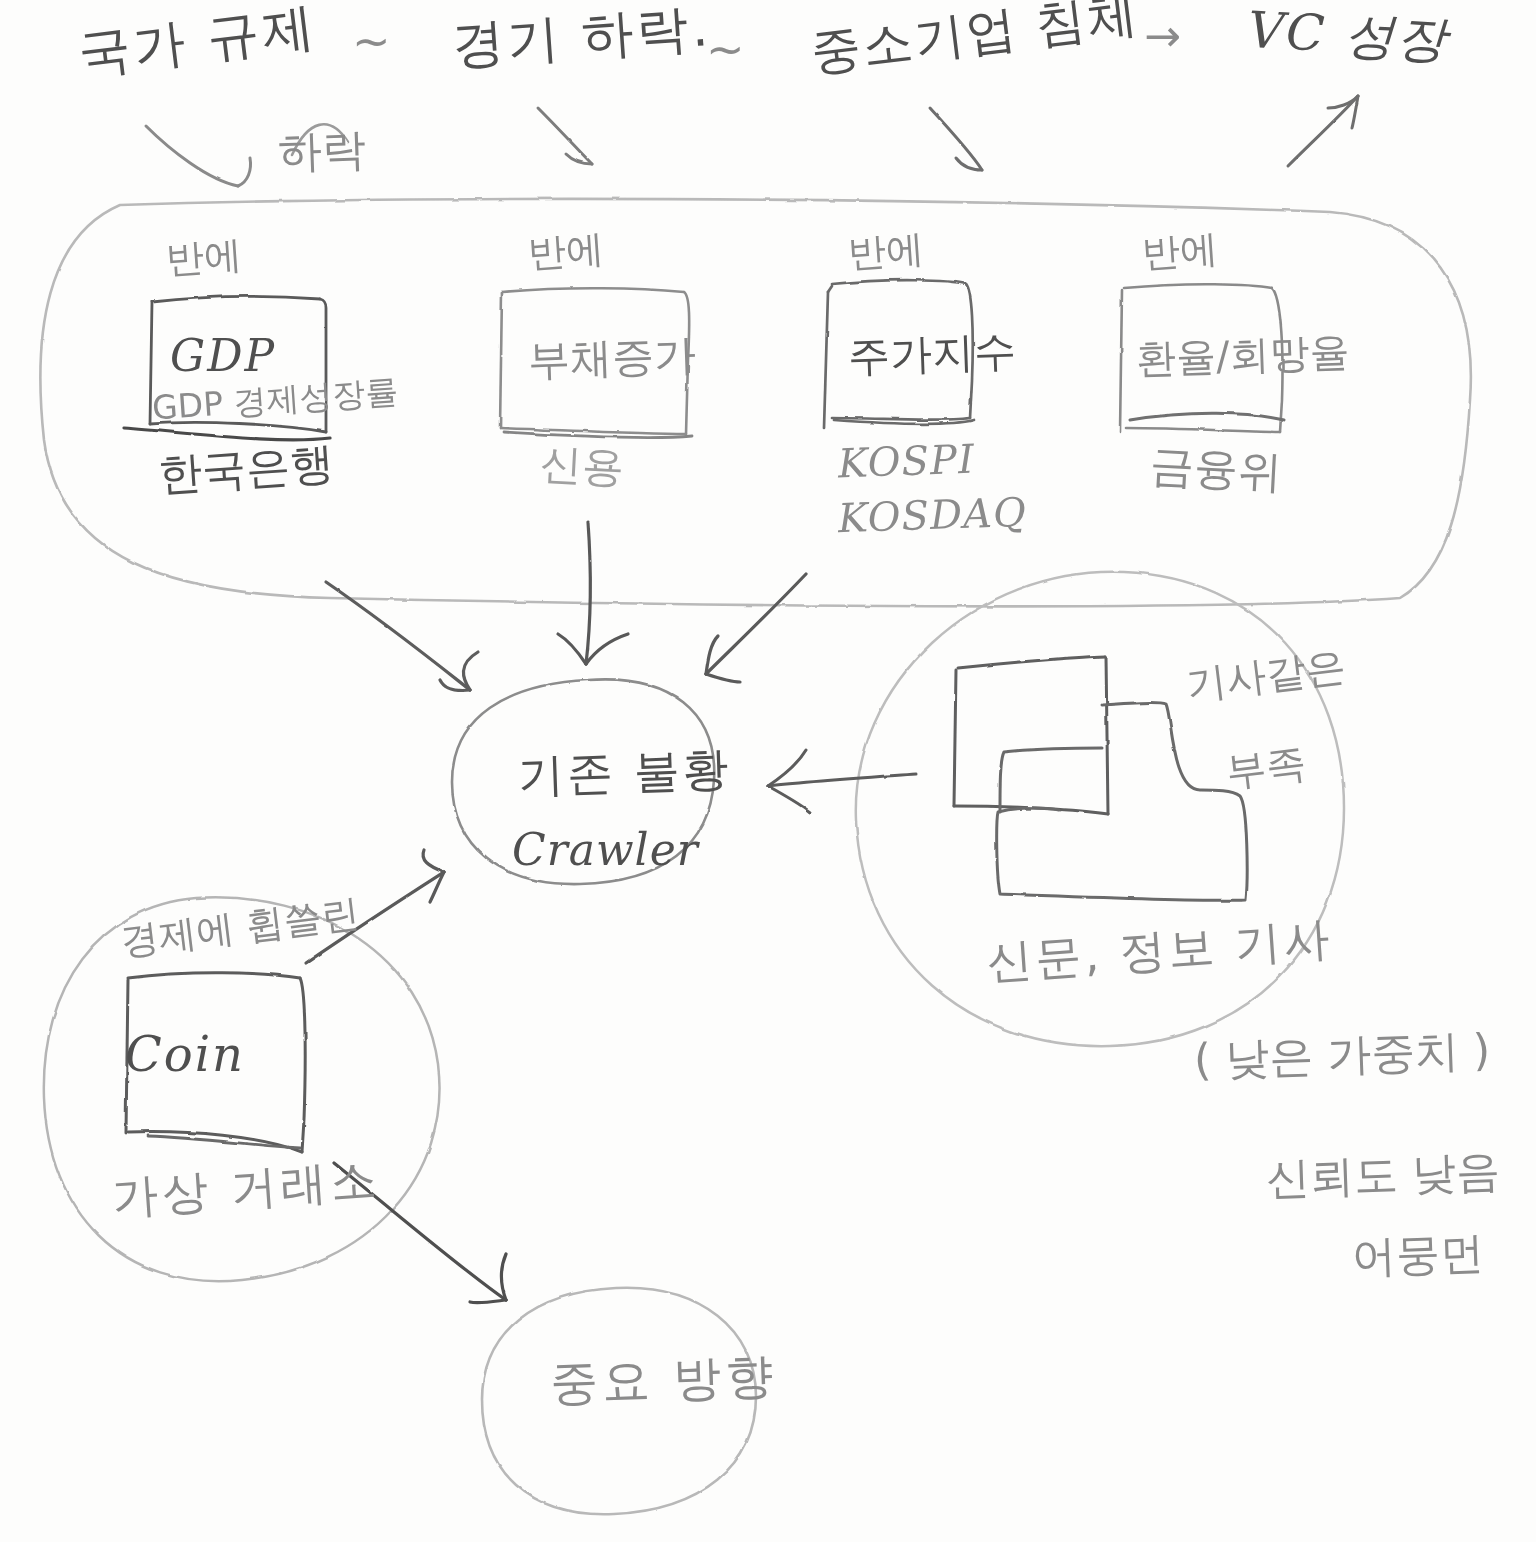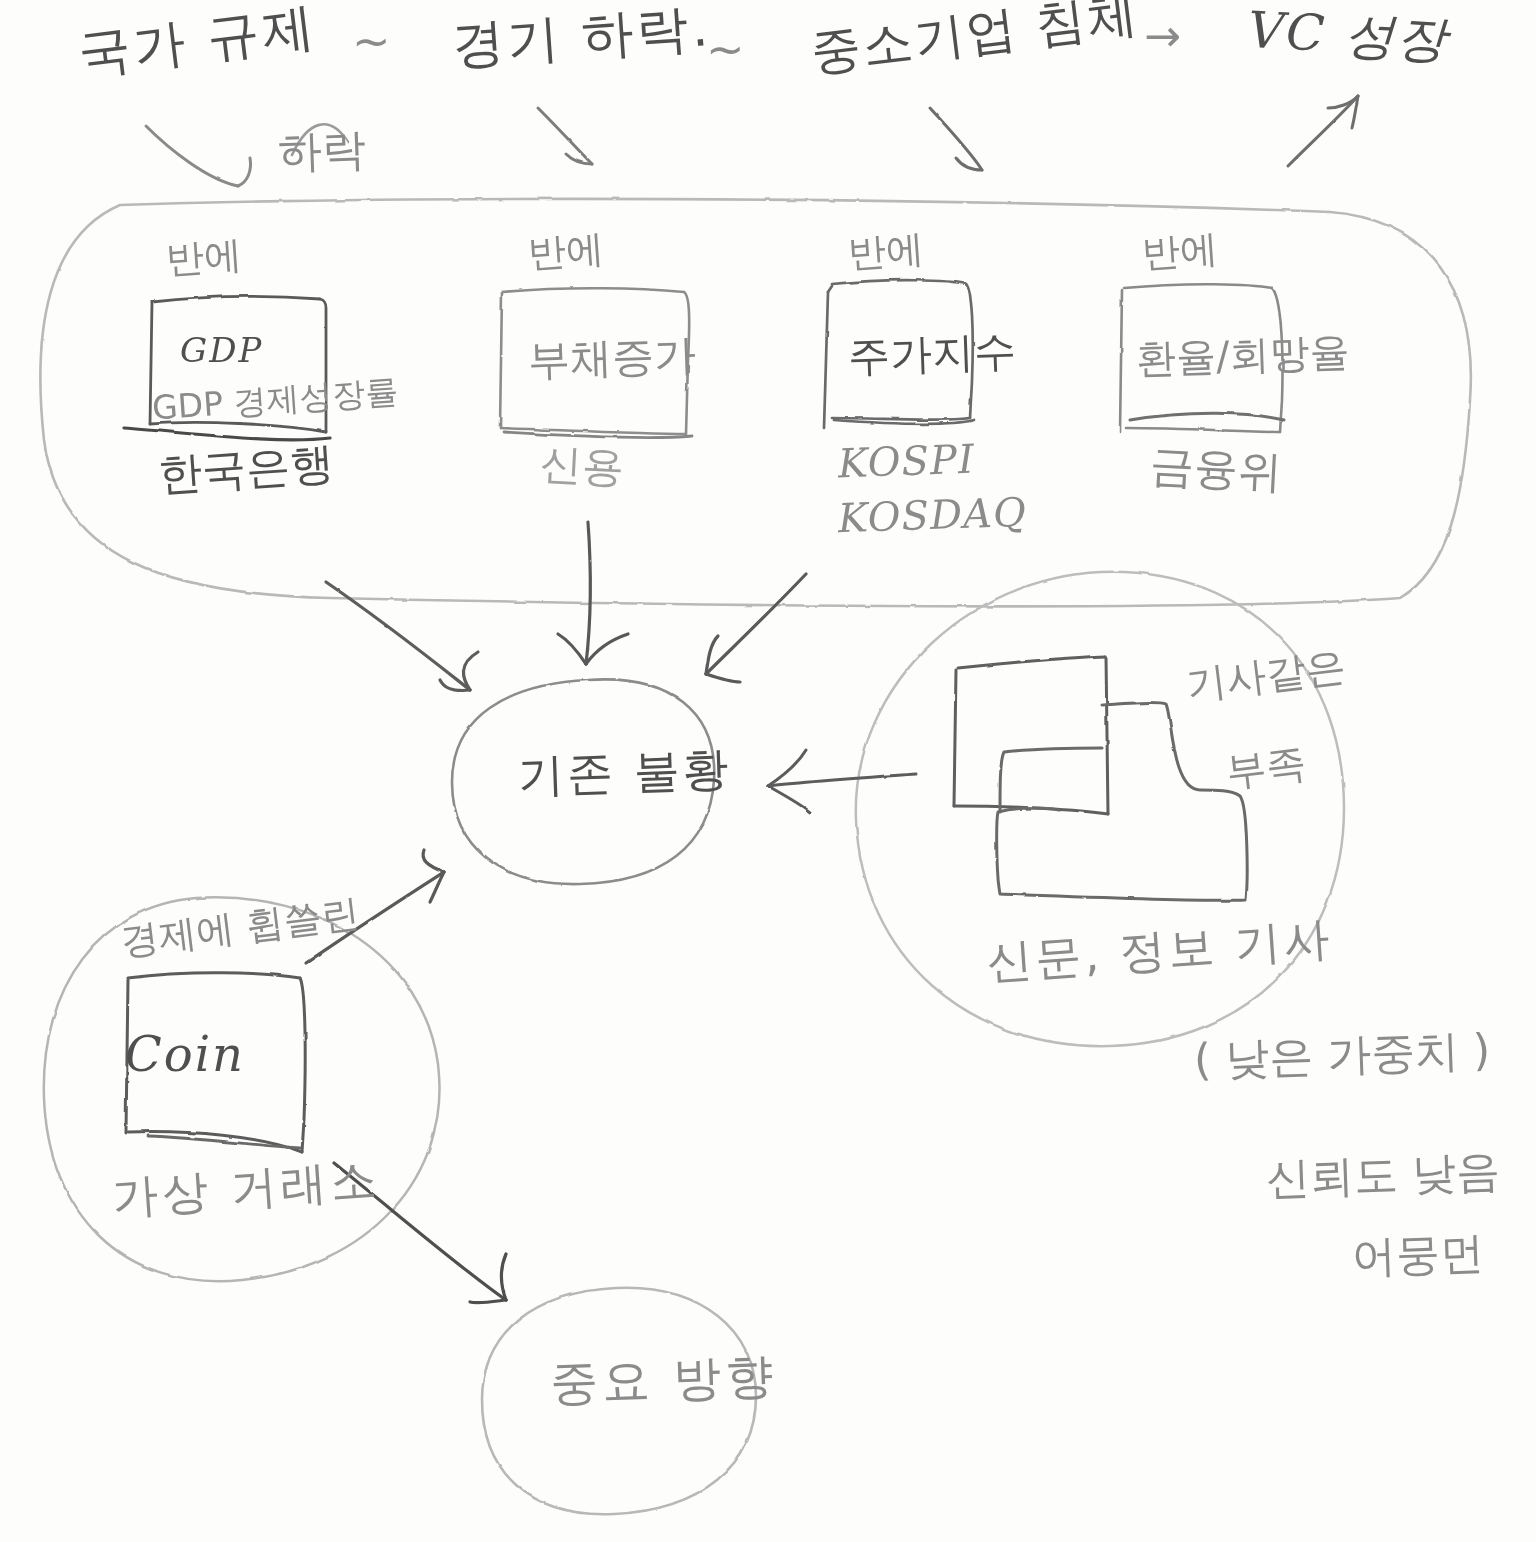--- a/index.html
+++ b/index.html
@@ -228,38 +228,39 @@
   <div class="hand dark rot-b" style="left:78px;top:6px;font-size:52px;letter-spacing:3px;">국가 규제</div>
   <div class="hand faint" style="left:352px;top:14px;font-size:46px;">~</div>
   <div class="hand dark rot-a" style="left:452px;top:2px;font-size:52px;letter-spacing:3px;">경기 하락.</div>
   <div class="hand faint" style="left:706px;top:22px;font-size:46px;">~</div>
   <div class="hand dark rot-b" style="left:810px;top:0px;font-size:50px;letter-spacing:2px;">중소기업 침체</div>
   <div class="hand faint" style="left:1144px;top:10px;font-size:44px;">→</div>
   <div class="hand dark rot-c lat" style="left:1248px;top:2px;font-size:50px;letter-spacing:2px;">VC 성장</div>
   <div class="hand faint rot-d" style="left:278px;top:122px;font-size:44px;">하락</div>
 
   <div class="hand faint rot-a" style="left:166px;top:232px;font-size:38px;">반에</div>
-  <div class="hand dark lat" style="left:180px;top:330px;font-size:34px;letter-spacing:2px;text-align:right;">GDP</div>
+  <div class="hand dark lat" style="left:170px;top:330px;font-size:44px;letter-spacing:2px;text-align:right;">GDP</div>
   <div class="hand faint rot-a" style="left:152px;top:378px;font-size:33px;">GDP 경제성장률</div>
   <div class="hand dark rot-a" style="left:158px;top:440px;font-size:44px;">한국은행</div>
 
   <div class="hand faint rot-a" style="left:528px;top:226px;font-size:38px;">반에</div>
   <div class="hand faint rot-d" style="left:528px;top:330px;font-size:42px;">부채증가</div>
   <div class="hand vfaint rot-c" style="left:540px;top:438px;font-size:42px;">신용</div>
 
   <div class="hand faint rot-a" style="left:848px;top:226px;font-size:38px;">반에</div>
   <div class="hand dark rot-d" style="left:848px;top:326px;font-size:42px;">주가지수</div>
   <div class="hand faint rot-d lat" style="left:838px;top:438px;font-size:40px;letter-spacing:1px;">KOSPI</div>
   <div class="hand faint rot-d lat" style="left:838px;top:492px;font-size:40px;letter-spacing:1px;">KOSDAQ</div>
 
   <div class="hand faint rot-a" style="left:1142px;top:226px;font-size:38px;">반에</div>
   <div class="hand faint rot-d" style="left:1136px;top:328px;font-size:40px;">환율/회망율</div>
   <div class="hand faint rot-c" style="left:1150px;top:440px;font-size:44px;">금융위</div>
 
   <div class="hand dark rot-d" style="left:518px;top:742px;font-size:46px;letter-spacing:3px;">기존 불황</div>
+  <div class="hand dark lat" style="left:512px;top:824px;font-size:44px;letter-spacing:1px;">Crawler</div>
 
   <div class="hand faint rot-b" style="left:1186px;top:648px;font-size:40px;">기사같은</div>
   <div class="hand faint rot-b" style="left:1226px;top:740px;font-size:40px;">부족</div>
   <div class="hand faint rot-a" style="left:986px;top:920px;font-size:46px;letter-spacing:3px;">신문, 정보 기사</div>
 
   <div class="hand faint rot-b" style="left:120px;top:902px;font-size:38px;">경제에 휩쓸린</div>
   <div class="hand dark lat" style="left:125px;top:1026px;font-size:48px;letter-spacing:2px;">Coin</div>
   <div class="hand faint rot-a" style="left:112px;top:1158px;font-size:46px;letter-spacing:4px;">가상 거래소</div>
 
   <div class="hand faint rot-d" style="left:550px;top:1348px;font-size:48px;letter-spacing:4px;">중요 방향</div>

